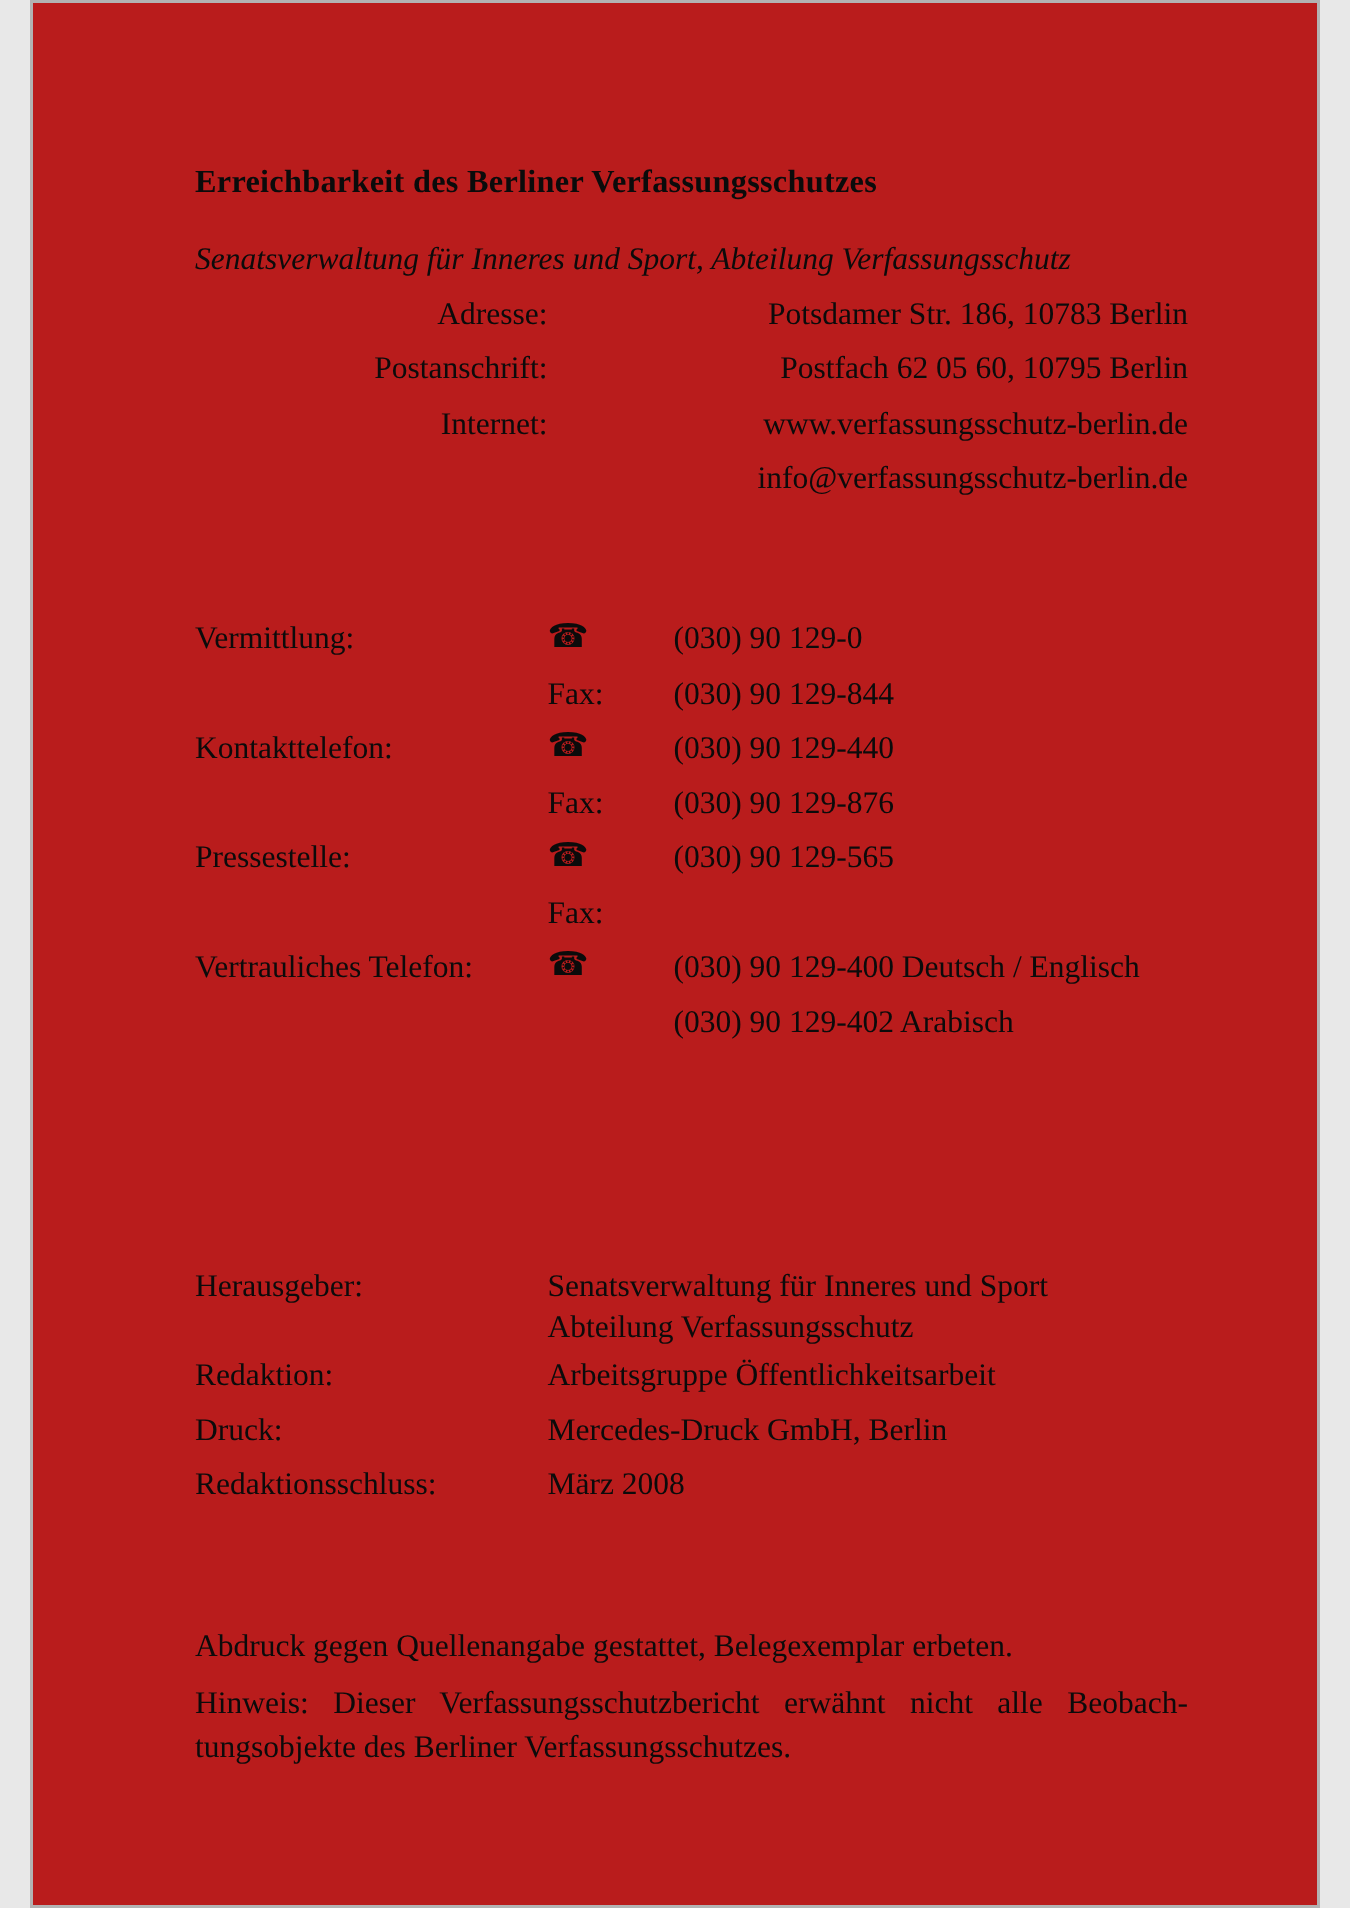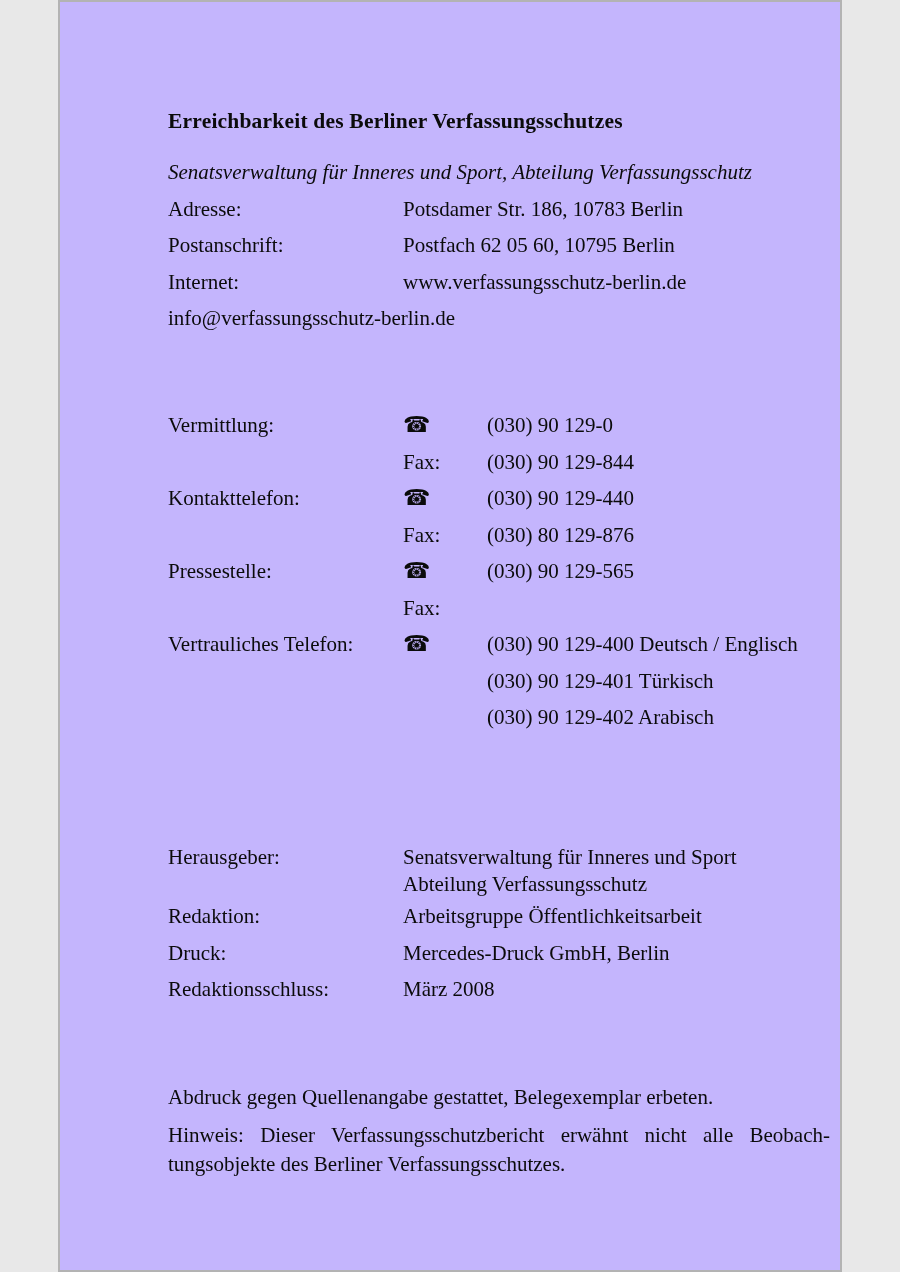--- a/index.html
+++ b/index.html
@@ -2,43 +2,43 @@
 <html lang="de"><head>
 <meta charset="utf-8">
 <style>
   html, body {
     margin: 0;
     padding: 0;
     background: #e8e8e8;
   }
   .page {
     position: relative;
-    width: 784px;
+    width: 860px;
     height: 1272px;
     margin: 0 auto;
-    background: #c4b5fd;
+    background: #b91c1c;
     border: 2px solid #b3b3b3;
     box-sizing: border-box;
     overflow: hidden;
     font-family: "Liberation Serif", "DejaVu Serif", serif;
     font-size: 21px;
     color: #0b0b0b;
   }
   .abs { position: absolute; left: 108px; width: 662px; }
 
   .doc-title {
     top: 107px;
     font-weight: bold;
     font-size: 21.5px;
     line-height: 25px;
     letter-spacing: 0.2px;
   }
 
   .address-block { top: 152px; }
-  .address-block .row { display: flex; line-height: 36.5px; }
+  .address-block .row { display: flex; line-height: 36.5px; text-align: right; }
   .org-line { line-height: 36.5px; font-style: italic; }
 
   .col-label { width: 235px; flex: 0 0 235px; }
   .col-mid   { width: 84px;  flex: 0 0 84px; }
   .col-value { flex: 1 1 auto; }
 
   .phone-block { top: 405px; }
   .phone-block .row { display: flex; line-height: 36.5px; }
 
   .phone-glyph {
@@ -101,40 +101,39 @@
       <span class="col-value">(030) 90 129-844</span>
     </div>
     <div class="row">
       <span class="col-label">Kontakttelefon:</span>
       <span class="col-mid phone-glyph">☎</span>
       <span class="col-value">(030) 90 129-440</span>
     </div>
     <div class="row">
       <span class="col-label"></span>
       <span class="col-mid">Fax:</span>
-      <span class="col-value">(030) 80 129-876</span>
+      <span class="col-value">(030) 90 129-876</span>
     </div>
     <div class="row">
       <span class="col-label">Pressestelle:</span>
       <span class="col-mid phone-glyph">☎</span>
       <span class="col-value">(030) 90 129-565</span>
     </div>
     <div class="row">
       <span class="col-label"></span>
       <span class="col-mid">Fax:</span>
     </div>
     <div class="row">
       <span class="col-label">Vertrauliches Telefon:</span>
       <span class="col-mid phone-glyph">☎</span>
       <span class="col-value">(030) 90 129-400 Deutsch / Englisch</span>
     </div>
     <div class="row">
       <span class="col-label"></span>
       <span class="col-mid"></span>
-      <span class="col-value">(030) 90 129-401 Türkisch</span>
     </div>
     <div class="row">
       <span class="col-label"></span>
       <span class="col-mid"></span>
       <span class="col-value">(030) 90 129-402 Arabisch</span>
     </div>
   </div>
 
   <div class="abs imprint-block">
     <div class="pub-row">

